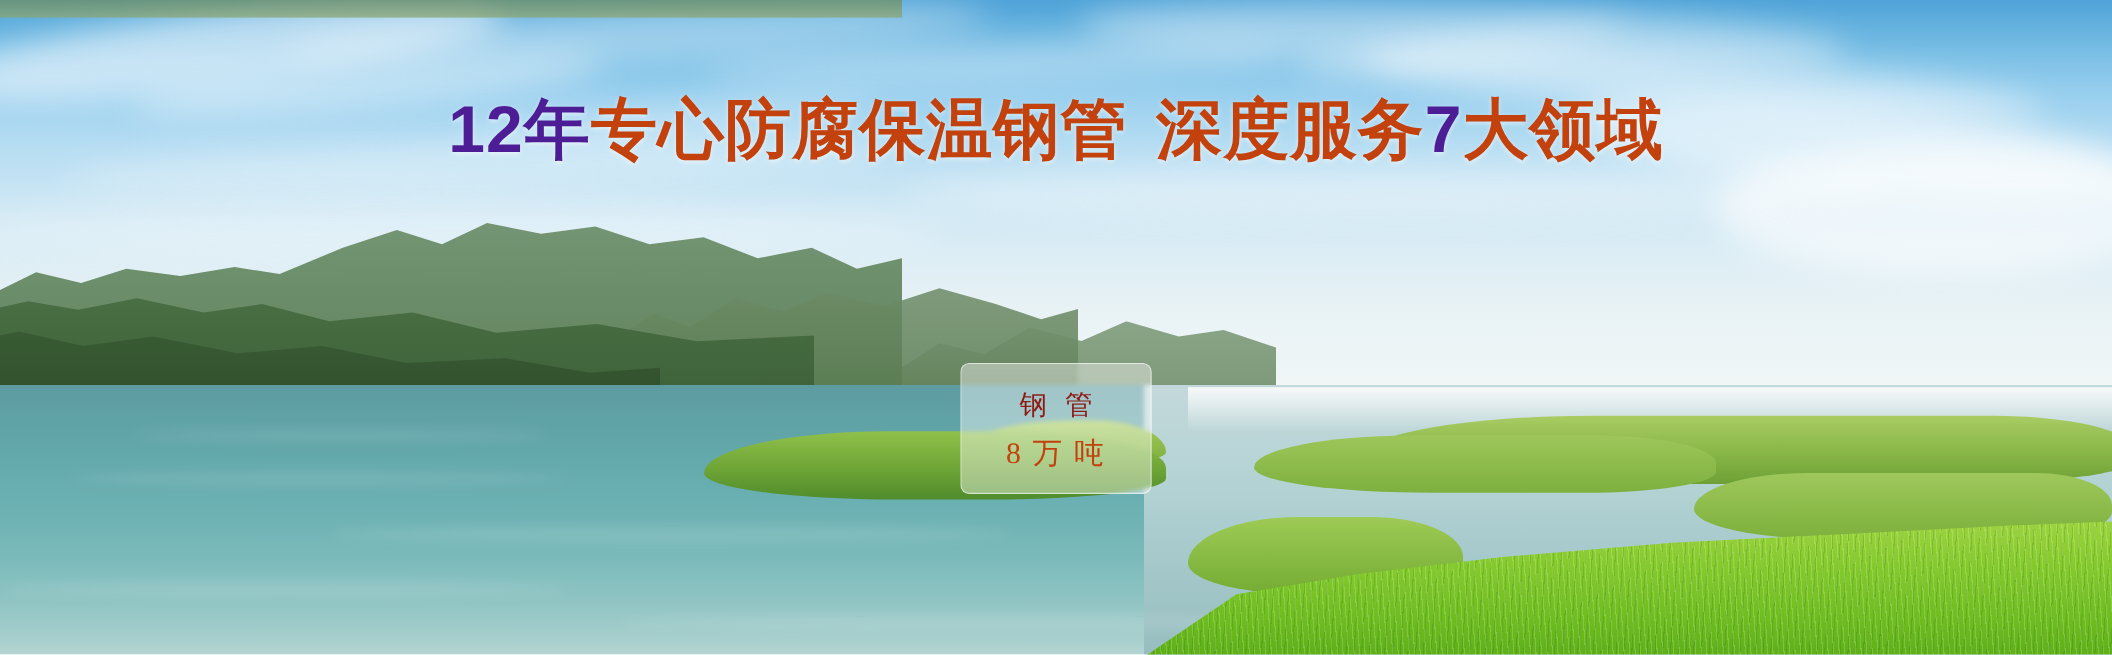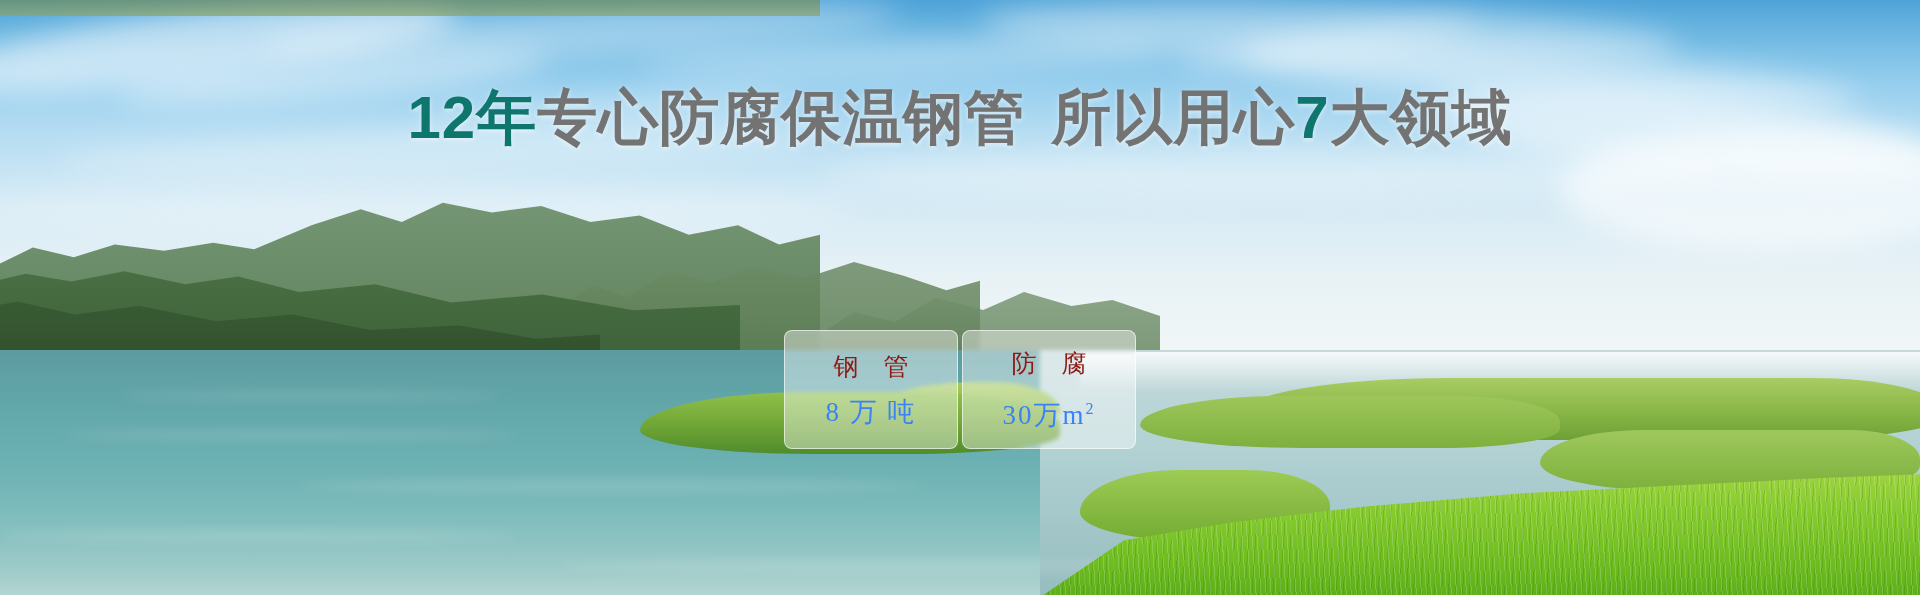--- a/index.html
+++ b/index.html
@@ -157,22 +157,22 @@
   
   .headline{
     position:absolute; left:0; top:86px; width:1920px;
     text-align:center;
     font-size:60px; line-height:64px;
     font-weight:bold;
     letter-spacing:1px;
     white-space:nowrap;
     text-shadow:0 2px 5px rgba(255,255,255,.55);
   }
-  .hl-red{ color:#0f766e; }
-  .hl-dark{ color:#737373; }
+  .hl-red{ color:#4c1d95; }
+  .hl-dark{ color:#c2410c; }
   .hl-gap{ display:inline-block; width:26px; }
 
   
   .pill{
     position:absolute; left:50%; top:198px;
     transform:translateX(-50%);
     border:2px solid #3c4349;
     border-radius:30px;
     padding:6px 34px 9px 34px;
     color:#22282e;
@@ -201,25 +201,25 @@
     align-items:center;
     justify-content:center;
     text-align:center;
   }
   .card-label{
     color:#8e1a14;
     font-size:25px;
     line-height:34px;
     letter-spacing:5px;
     text-indent:5px;
-    font-family:Liberation Mono, monospace;
+    font-family:Liberation Serif, serif;
     margin-bottom:10px;
   }
   .card-value{
-    color:#3b82f6;
+    color:#c2410c;
     font-size:27px;
     line-height:32px;
     letter-spacing:2px;
     font-family:"Liberation Serif","DejaVu Serif",serif;
   }
   .card-value sup{ font-size:16px; }
 </style>
 </head>
 <body>
 
@@ -259,32 +259,28 @@
   <div class="wetland-a"></div>
   <div class="wetland-b"></div>
   <div class="wetland-c"></div>
   <div class="bank-left"></div>
   <div class="island2"></div>
   <div class="island"></div>
   <div class="grass-front"></div>
   <div class="grass-blades"></div>
 
   <div class="headline">
-    <span class="hl-red">12年</span><span class="hl-dark">专心防腐保温钢管</span><span class="hl-gap"></span><span class="hl-dark">所以用心</span><span class="hl-red">7</span><span class="hl-dark">大领域</span>
+    <span class="hl-red">12年</span><span class="hl-dark">专心防腐保温钢管</span><span class="hl-gap"></span><span class="hl-dark">深度服务</span><span class="hl-red">7</span><span class="hl-dark">大领域</span>
   </div>
 
 
   <div class="cards">
 
     <div class="card">
       <div class="card-label">钢 管</div>
       <div class="card-value"><span>8 万 吨</span></div>
     </div>
 
-    <div class="card">
-      <div class="card-label">防 腐</div>
-      <div class="card-value"><span>30万m</span><sup>2</sup></div>
-    </div>
 
 
   </div>
 
 </div>
 
 </body></html>

